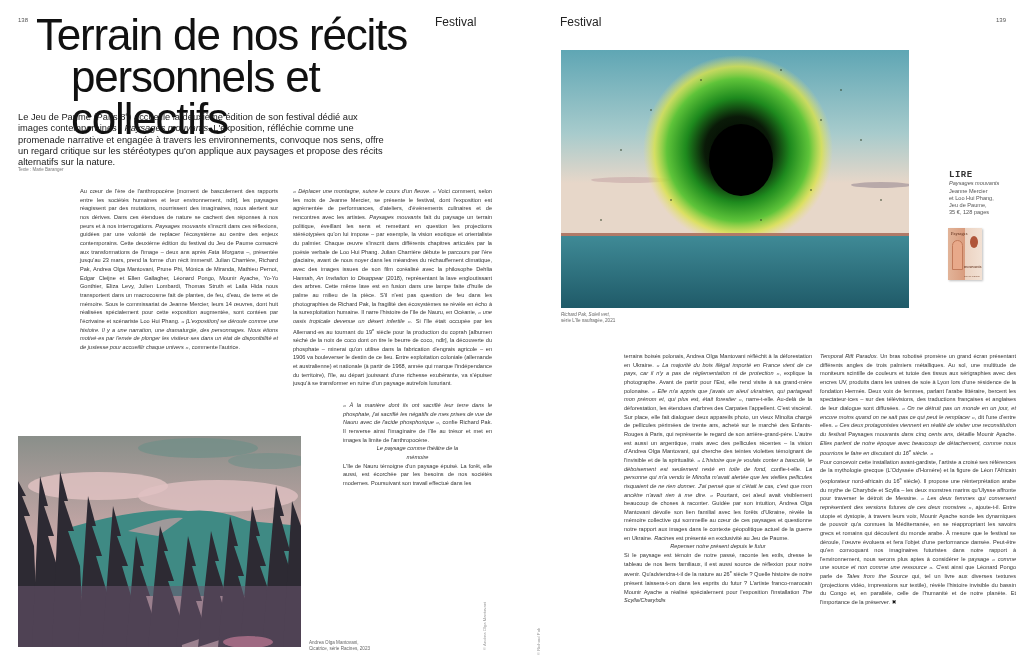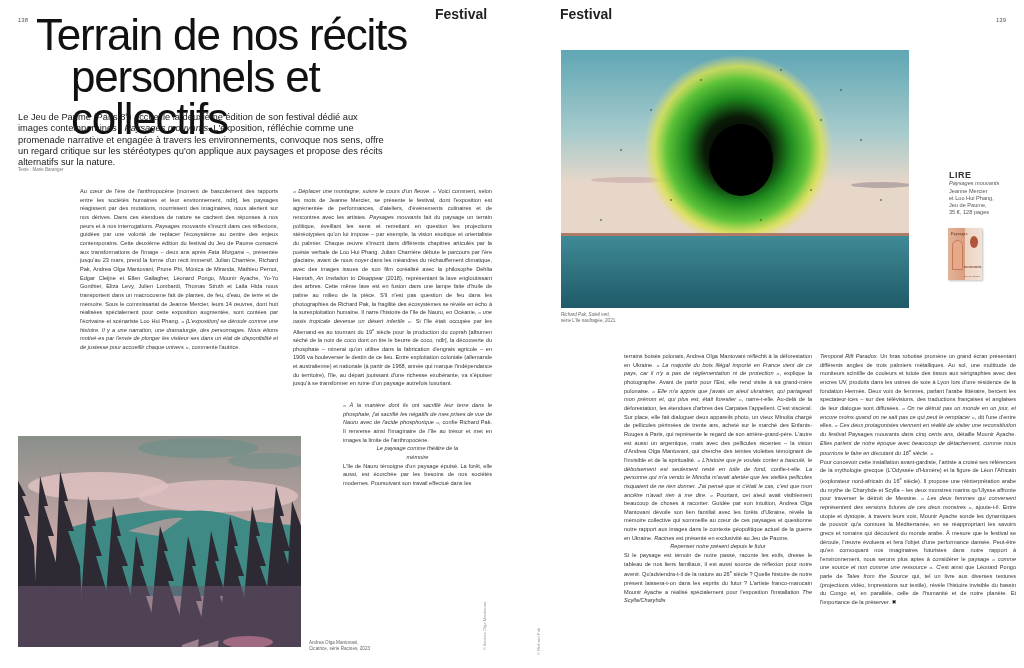--- a/index.html
+++ b/index.html
@@ -4,40 +4,40 @@
 <style>
   * { box-sizing: border-box; margin: 0; padding: 0; }
   html, body { width: 1024px; height: 668px; overflow: hidden; background: #ffffff; }
   body { font-family: "Liberation Sans", "DejaVu Sans", sans-serif; color: #1a1a1a; position: relative; }
   .spread { position: absolute; left: 0; top: 0; width: 1024px; height: 668px; background: #fff; }
   .page { position: absolute; top: 0; height: 668px; width: 512px; }
   .page-left { left: 0; }
   .page-right { left: 512px; }
 
   .folio { position: absolute; top: 17px; font-size: 6px; color: #555; }
-  .running-head { position: absolute; top: 6px; font-size: 14px; font-weight: bold; color: #222; }
+  .running-head { position: absolute; top: 15px; font-size: 12px; font-weight: normal; color: #222; }
 
   .headline { position: absolute; left: 36px; top: 14px; width: 440px; font-size: 44px; line-height: 42px; font-weight: normal; color: #111; letter-spacing: -1.2px; }
   .headline .l2 { display: block; padding-left: 35px; }
 
   .chapo { position: absolute; left: 18px; top: 109px; width: 370px; font-size: 9.3px; line-height: 11.2px; color: #1a1a1a; }
   .chapo em { }
   .byline { position: absolute; left: 18px; top: 167px; font-size: 4.5px; color: #777; }
 
   .col { position: absolute; font-size: 5.6px; line-height: 8.65px; color: #333; text-align: justify; }
   .col p { margin: 0; }
   .col em { font-style: italic; }
   .intertitle { text-align: center; font-style: italic; margin: 8px 0 9px; }
 
   .photo { position: absolute; overflow: hidden; }
   .credit-v { position: absolute; font-size: 4.2px; color: #999; transform: rotate(-90deg); transform-origin: left top; white-space: nowrap; }
   .caption { position: absolute; font-size: 4.6px; line-height: 6px; color: #666; }
 
   .lire { position: absolute; left: 949px; top: 172px; width: 70px; font-size: 5.6px; line-height: 7.3px; color: #555; }
-  .lire h4 { font-family: Liberation Sans, sans-serif; font-size: 9px; font-weight: bold; color: #333; letter-spacing: 0.5px; margin-bottom: 1px; }
+  .lire h4 { font-family: Liberation Mono, monospace; font-size: 9px; font-weight: bold; color: #333; letter-spacing: 0.5px; margin-bottom: 1px; }
 
   .book { position: absolute; left: 948px; top: 228px; width: 34px; height: 52px; background: linear-gradient(90deg, #e2b499 0%, #d99c7e 50%, #ecd3c2 51%, #f2e1d4 100%); box-shadow: 1px 1px 2px rgba(0,0,0,0.25); }
   .book .bt1 { position: absolute; left: 3px; top: 3px; font-family: "Liberation Serif", serif; font-size: 4.5px; color: #5b2a15; }
   .book .bt2 { position: absolute; left: 16px; top: 36px; font-family: "Liberation Serif", serif; font-size: 4.5px; color: #5b2a15; }
   .book .arch { position: absolute; left: 4px; top: 12px; width: 11px; height: 30px; border: 1px solid #c27a5a; border-radius: 6px 6px 0 0; background: #e8a98a; }
   .book .palm { position: absolute; left: 22px; top: 8px; width: 8px; height: 12px; border-radius: 50%; background: #b0553a; }
   .book .pub { position: absolute; right: 2px; bottom: 2px; font-size: 2.5px; color: #7a4a33; }
 </style>
 </head>
 <body>

